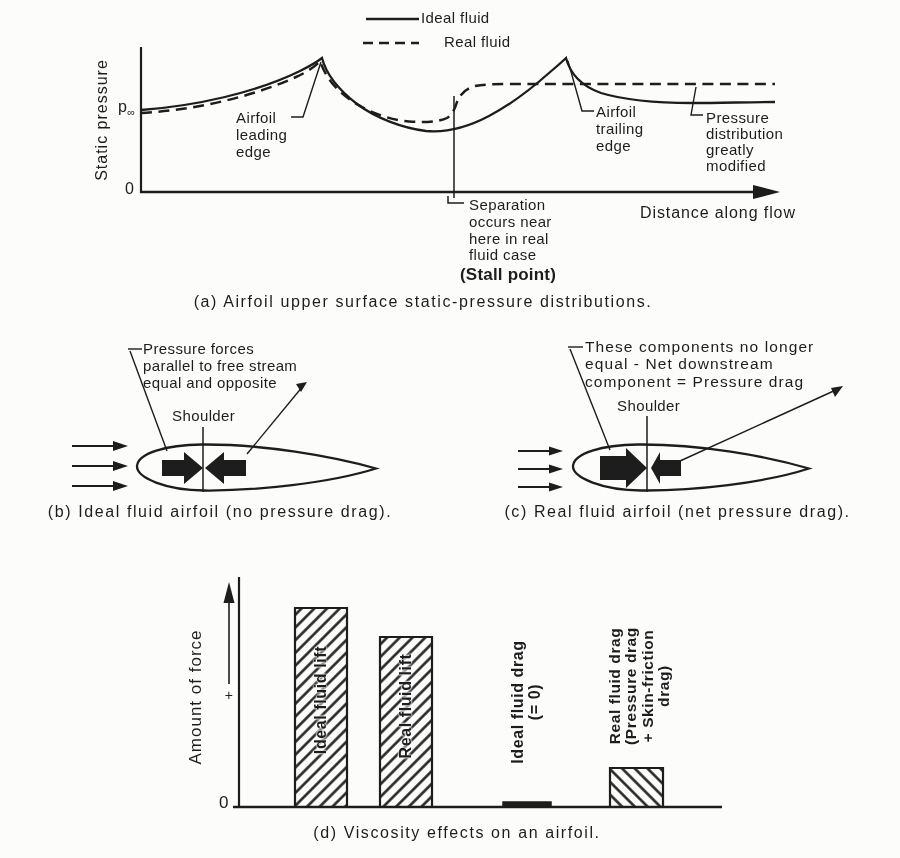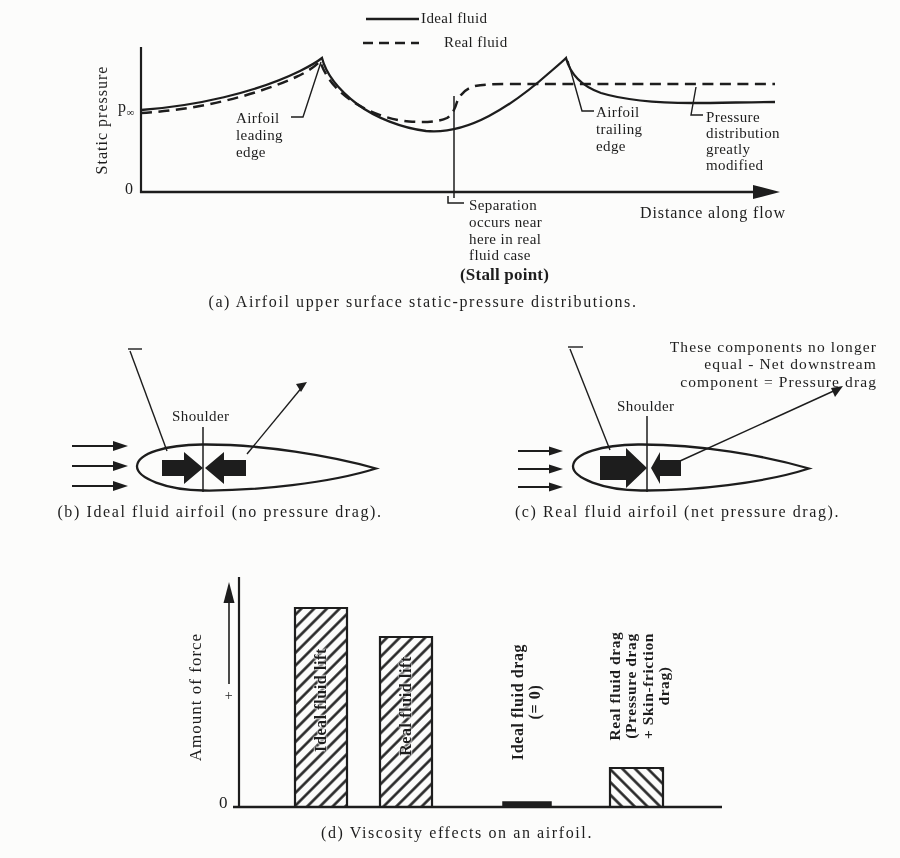--- a/index.html
+++ b/index.html
@@ -1,28 +1,28 @@
 <!DOCTYPE html>
 <html><head>
 <meta charset="utf-8">
 <style>
   html,body{margin:0;padding:0;}
   #page{position:relative;width:900px;height:858px;background:#fcfcfb;overflow:hidden;
-        font-family:Liberation Serif, serif;color:#1d1d1d;}
+        font-family:Liberation Sans, sans-serif;color:#1d1d1d;}
   svg{position:absolute;left:0;top:0;}
   .t{position:absolute;white-space:pre-line;line-height:1.12;font-size:15px;letter-spacing:0.4px;color:#1d1d1d;}
   .cap{font-size:16px;letter-spacing:1.6px;text-align:center;}
   .rot{transform:translate(-50%,-50%) rotate(-90deg);text-align:center;}
   .ctr{transform:translate(-50%,-50%);}
   .axis-lbl{font-size:16px;letter-spacing:1px;}
   .small4{font-size:15px;line-height:1.06;}
   .bold{font-weight:bold;}
   .barlbl{font-weight:bold;font-size:16px;line-height:1.06;letter-spacing:0.6px;
           text-shadow:0 0 2px #fff,0 0 2px #fff,0 0 3px #fff;}
-  .cblock{text-align:right;font-size:15.5px;letter-spacing:1.1px;}
+  .cblock{text-align:left;font-size:15.5px;letter-spacing:1.1px;}
   .sub{font-size:11px;vertical-align:-4px;}
 </style>
 </head>
 <body>
 
 <div id="page">
 
   <svg width="900" height="858" viewBox="0 0 900 858">
     <defs>
       <pattern id="hatchF" patternUnits="userSpaceOnUse" width="9" height="9" patternTransform="rotate(45)">
@@ -116,20 +116,23 @@
 distribution
 greatly
 modified</div>
   <div class="t" style="left:469px;top:197px;">Separation
 occurs near
 here in real
 fluid case</div>
   <div class="t bold" style="left:460px;top:265px;font-size:17px;letter-spacing:0.2px;">(Stall point)</div>
   <div class="t cap" style="left:143px;top:293px;width:560px;">(a) Airfoil upper surface static-pressure distributions.</div>
 
+  <div class="t" style="left:143px;top:341px;">Pressure forces
+parallel to free stream
+equal and opposite</div>
   <div class="t" style="left:172px;top:408px;">Shoulder</div>
   <div class="t cap" style="left:0px;top:503px;width:440px;">(b) Ideal fluid airfoil (no pressure drag).</div>
 
   <div class="t cblock" style="left:585px;top:338px;width:292px;">These components no longer
 equal - Net downstream
 component = Pressure drag</div>
   <div class="t" style="left:617px;top:398px;">Shoulder</div>
   <div class="t cap" style="left:455px;top:503px;width:445px;">(c) Real fluid airfoil (net pressure drag).</div>
 
   <div class="t rot axis-lbl" style="left:196px;top:697px;font-size:17px;">Amount of force</div>

